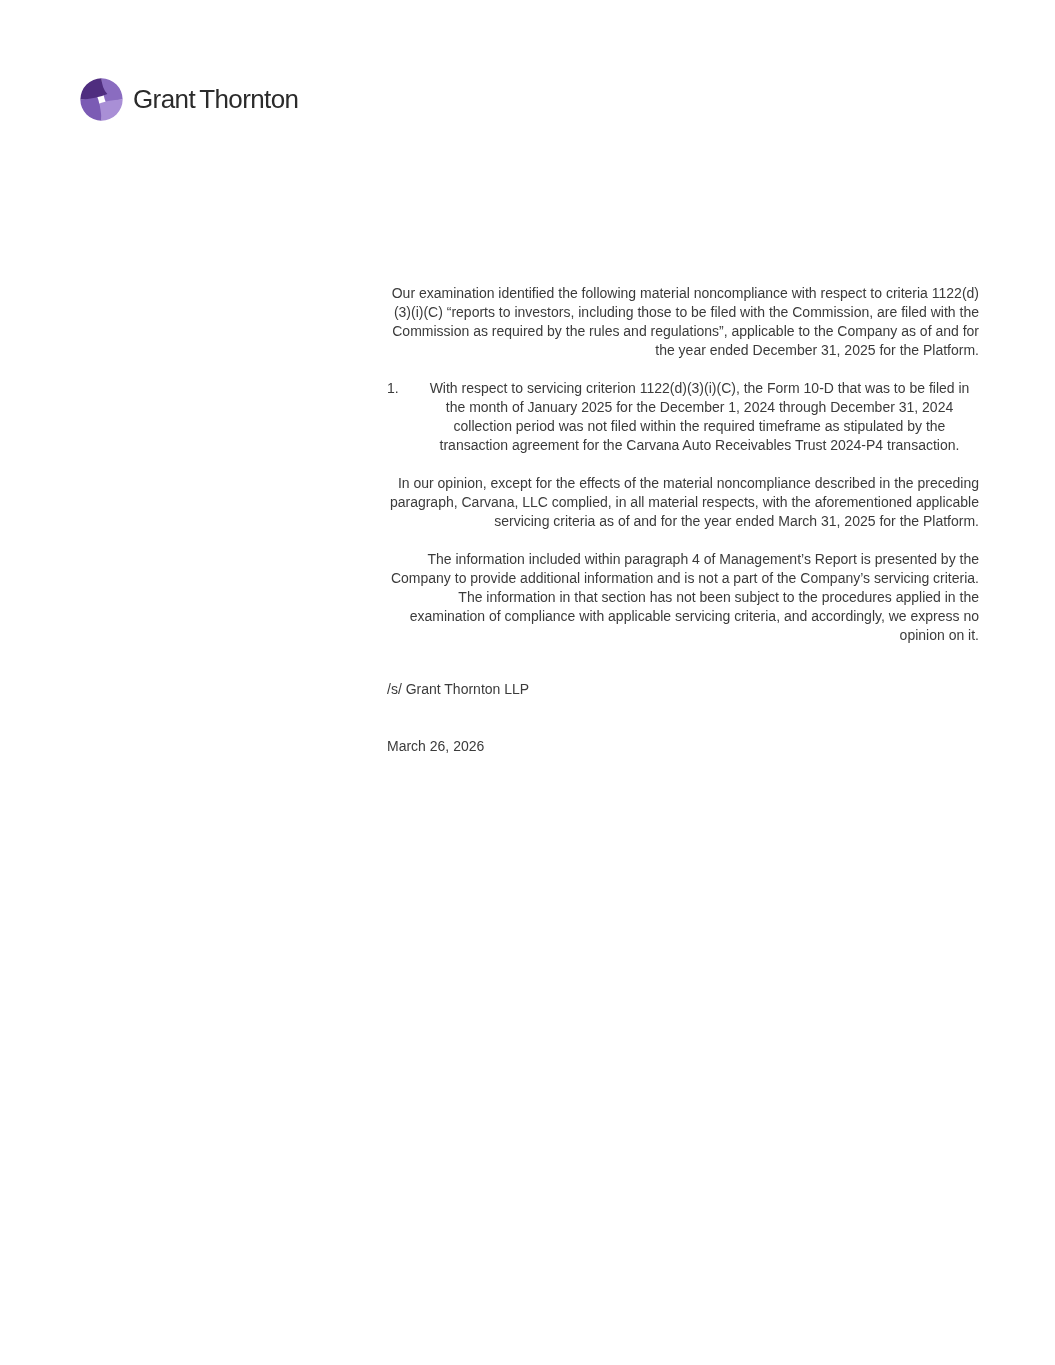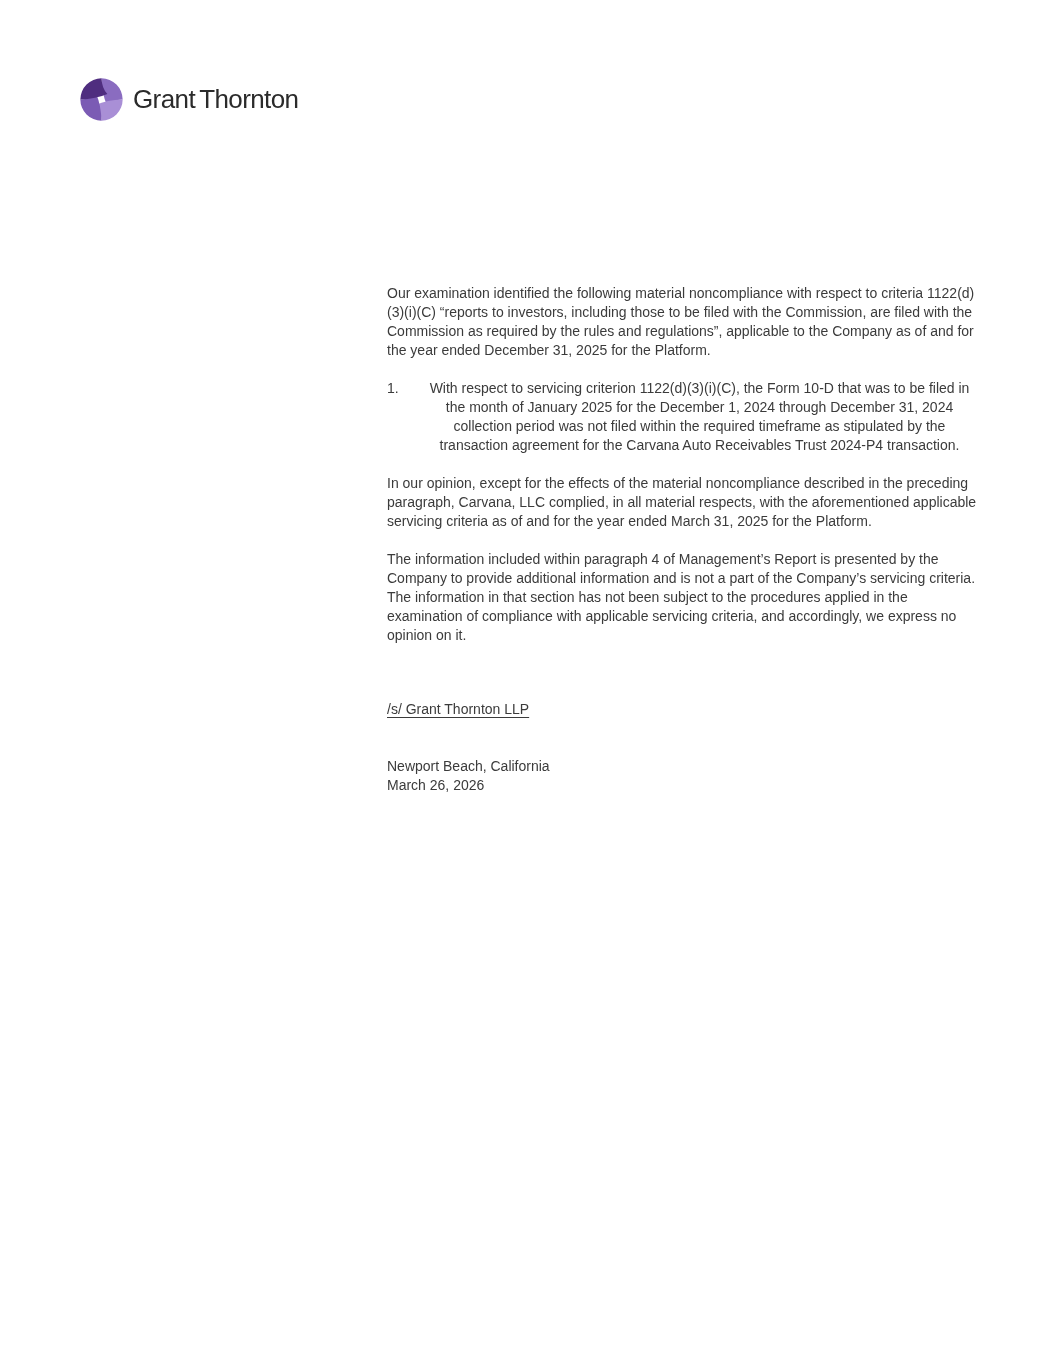--- a/index.html
+++ b/index.html
@@ -38,34 +38,33 @@
   }
   .letter {
     position: absolute;
     left: 387px;
     top: 284px;
     width: 592px;
     font-size: 14px;
     line-height: 19px;
     color: #3b3b3b;
   }
-  .para { margin: 0 0 19px 0; }
+  .para { margin: 0 0 19px 0; text-align: right; }
   .list-item {
     display: flex;
     margin: 0 0 19px 0;
   }
   .list-num {
     width: 33px;
     flex: 0 0 33px;
   }
   .list-text { flex: 1; text-align: center; }
   .signature {
     display: inline-block;
-    margin-top: 36px;
-    text-decoration: underline;
+    margin-top: 16px;
     text-underline-offset: 3px;
   }
   .closing {
     margin-top: 38px;
   }
 </style>
 </head>
 <body>
 
 <div class="page">
@@ -91,19 +90,18 @@
       <span class="list-text">With respect to servicing criterion 1122(d)(3)(i)(C), the Form 10-D that was to be filed in the month of January 2025 for the December 1, 2024 through December 31, 2024 collection period was not filed within the required timeframe as stipulated by the transaction agreement for the Carvana Auto Receivables Trust 2024-P4 transaction.</span>
     </div>
 
     <p class="para">In our opinion, except for the effects of the material noncompliance described in the preceding paragraph, Carvana, LLC complied, in all material respects, with the aforementioned applicable servicing criteria as of and for the year ended March 31, 2025 for the Platform.</p>
 
     <p class="para">The information included within paragraph 4 of Management’s Report is presented by the Company to provide additional information and is not a part of the Company’s servicing criteria. The information in that section has not been subject to the procedures applied in the examination of compliance with applicable servicing criteria, and accordingly, we express no opinion on it.</p>
 
     <span class="signature">/s/ Grant Thornton LLP</span>
 
     <div class="closing">
-      <div>Newport Beach, California</div>
       <div>March 26, 2026</div>
     </div>
 
   </div>
 
 </div>
 
 </body></html>

